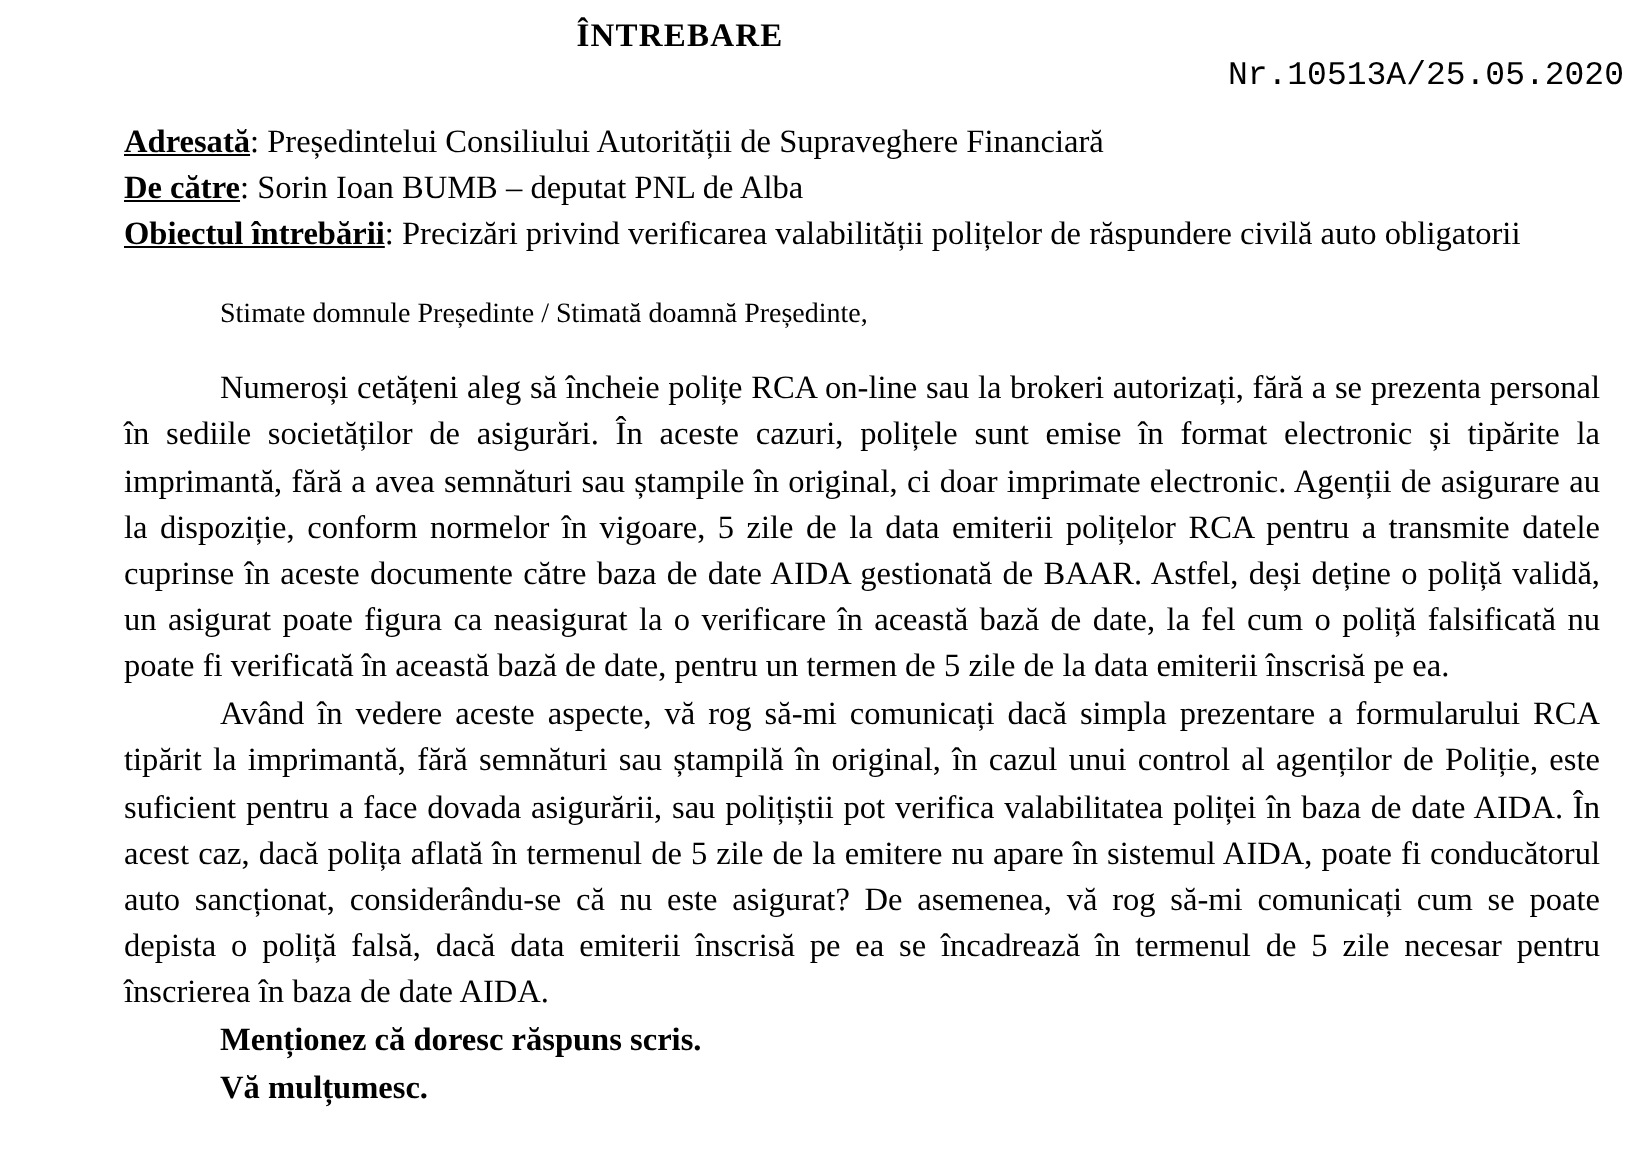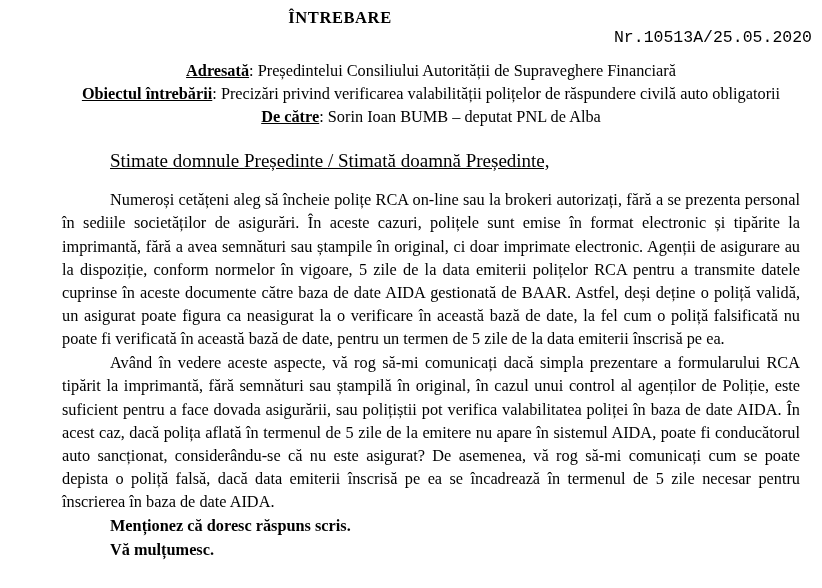--- a/index.html
+++ b/index.html
@@ -46,31 +46,29 @@
   }
   .meta {
     margin-top: 20px;
     padding-left: 62px;
     padding-right: 22px;
     font-size: 16.3px;
     line-height: 1.35;
   }
   .meta-line {
     margin-bottom: 1px;
-    text-align: center;
   }
   .meta-label {
     font-weight: bold;
     text-decoration: underline;
   }
   .salutation {
     margin-top: 22px;
     padding-left: 110px;
-    font-size: 19px;
-    text-decoration: underline;
+    font-size: 14px;
   }
   .body-text {
     margin-top: 4px;
     padding-left: 62px;
     padding-right: 22px;
     font-size: 16.3px;
     line-height: 1.42;
     text-align: justify;
   }
   .para {
@@ -94,24 +92,24 @@
   <div class="header-row">
     <div class="doc-title">ÎNTREBARE</div>
     <div class="doc-number">Nr.10513A/25.05.2020</div>
   </div>
 
   <div class="meta">
     <div class="meta-line">
       <span class="meta-label">Adresată</span><span>: Președintelui Consiliului Autorității de Supraveghere Financiară</span>
     </div>
     <div class="meta-line">
-      <span class="meta-label">Obiectul întrebării</span><span>: Precizări privind verificarea valabilității polițelor de răspundere civilă auto obligatorii</span>
+      <span class="meta-label">De către</span><span>: Sorin Ioan BUMB – deputat PNL de Alba</span>
     </div>
     <div class="meta-line">
-      <span class="meta-label">De către</span><span>: Sorin Ioan BUMB – deputat PNL de Alba</span>
+      <span class="meta-label">Obiectul întrebării</span><span>: Precizări privind verificarea valabilității polițelor de răspundere civilă auto obligatorii</span>
     </div>
   </div>
 
   <div class="salutation">Stimate domnule Președinte / Stimată doamnă Președinte,</div>
 
   <div class="body-text">
     <p class="para">Numeroși cetățeni aleg să încheie polițe RCA on-line sau la brokeri autorizați, fără a se prezenta personal în sediile societăților de asigurări. În aceste cazuri, polițele sunt emise în format electronic și tipărite la imprimantă, fără a avea semnături sau ștampile în original, ci doar imprimate electronic. Agenții de asigurare au la dispoziție, conform normelor în vigoare, 5 zile de la data emiterii polițelor RCA pentru a transmite datele cuprinse în aceste documente către baza de date AIDA gestionată de BAAR. Astfel, deși deține o poliță validă, un asigurat poate figura ca neasigurat la o verificare în această bază de date, la fel cum o poliță falsificată nu poate fi verificată în această bază de date, pentru un termen de 5 zile de la data emiterii înscrisă pe ea.</p>
     <p class="para">Având în vedere aceste aspecte, vă rog să-mi comunicați dacă simpla prezentare a formularului RCA tipărit la imprimantă, fără semnături sau ștampilă în original, în cazul unui control al agenților de Poliție, este suficient pentru a face dovada asigurării, sau polițiștii pot verifica valabilitatea poliței în baza de date AIDA. În acest caz, dacă polița aflată în termenul de 5 zile de la emitere nu apare în sistemul AIDA, poate fi conducătorul auto sancționat, considerându-se că nu este asigurat? De asemenea, vă rog să-mi comunicați cum se poate depista o poliță falsă, dacă data emiterii înscrisă pe ea se încadrează în termenul de 5 zile necesar pentru înscrierea în baza de date AIDA.</p>
     <div class="short-line">Menționez că doresc răspuns scris.</div>
     <div class="short-line">Vă mulțumesc.</div>

